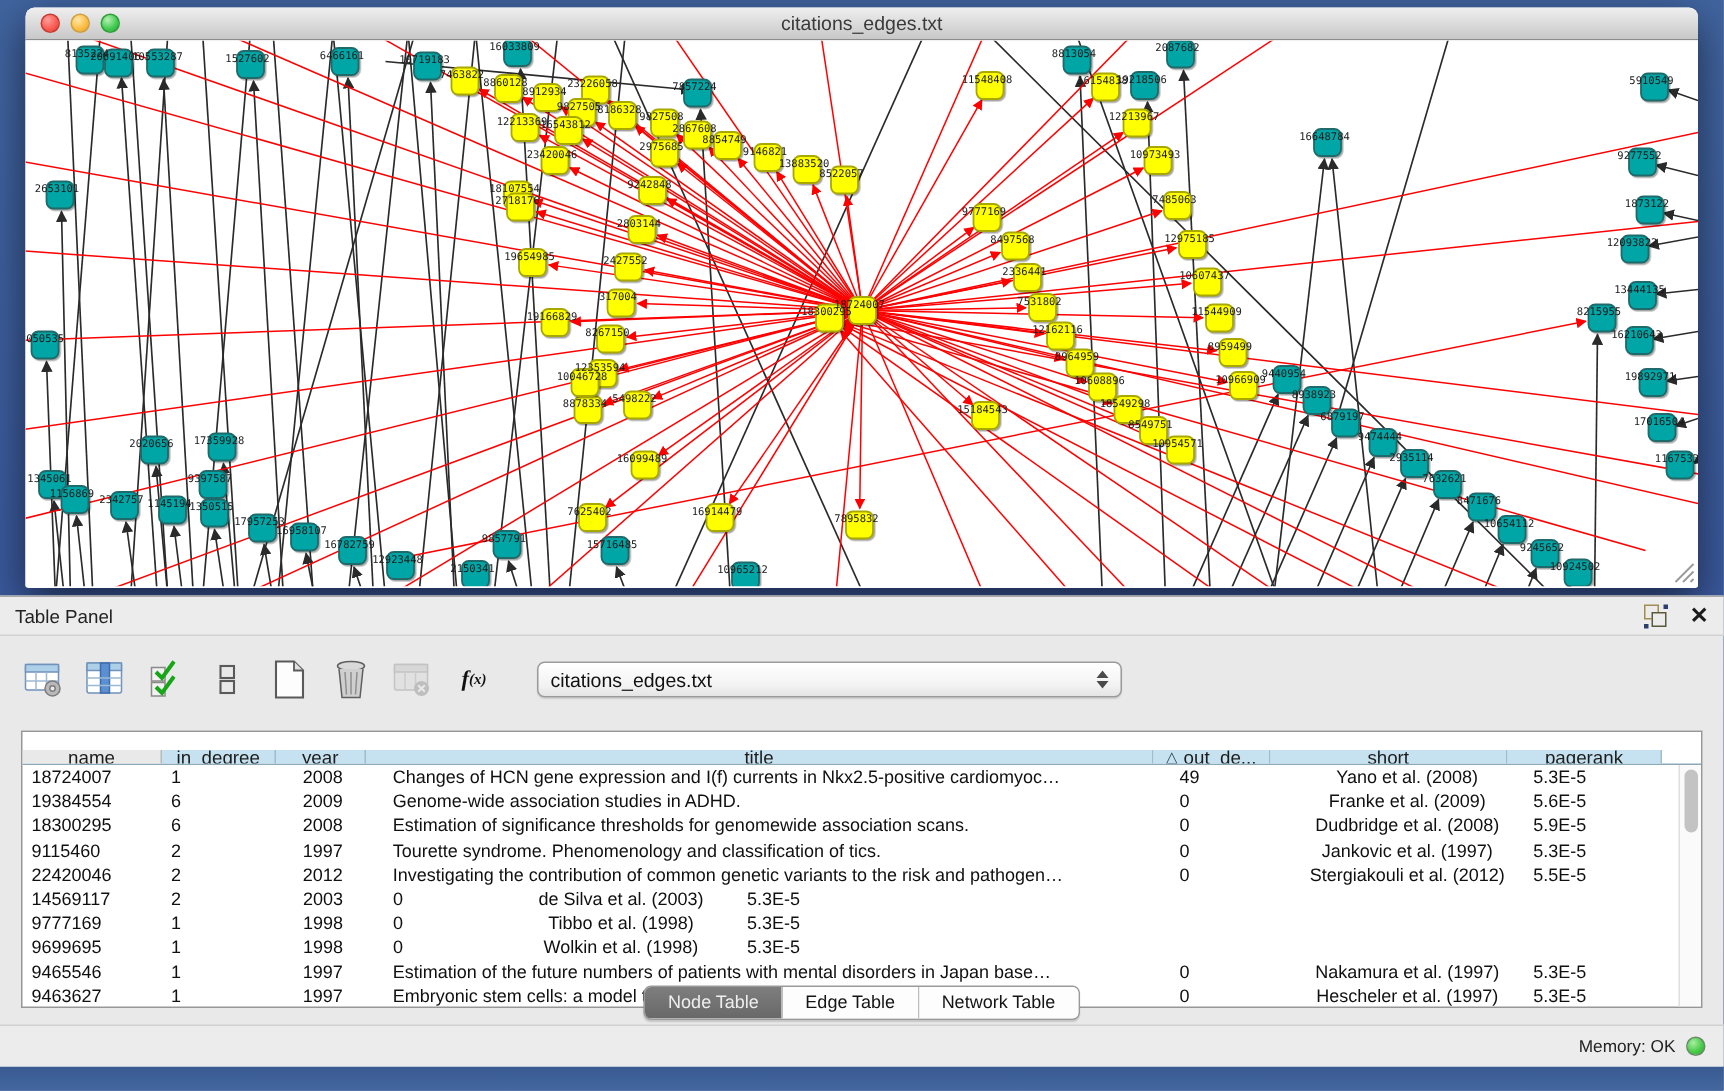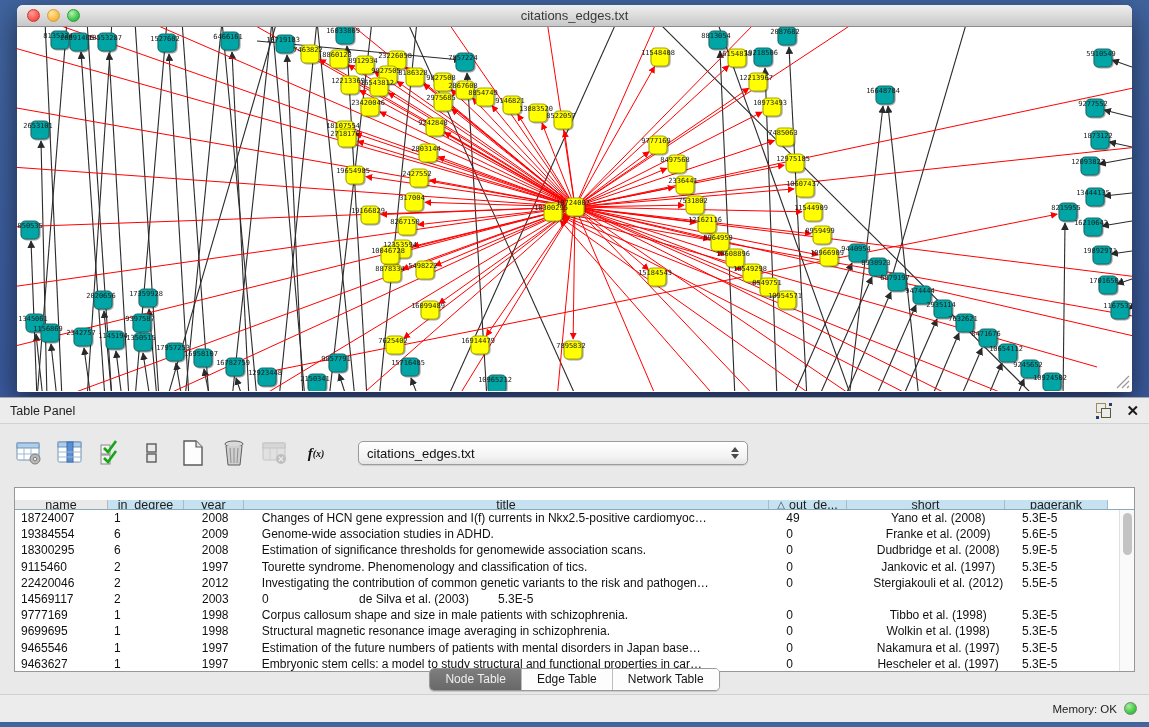--- a/index.html
+++ b/index.html
@@ -20,21 +20,21 @@
   .light { width:13px; height:13px; border-radius:50%; }
   .light.red   { background:radial-gradient(circle at 35% 30%,#ff9d99,#f95950 60%,#d93b33); border:1px solid #ca3a32;}
   .light.yellow{ background:radial-gradient(circle at 35% 30%,#ffe6a8,#fcbb41 60%,#df9c2f); border:1px solid #cfa03c;}
   .light.green { background:radial-gradient(circle at 35% 30%,#b6f0b2,#3fc94e 60%,#2aa337); border:1px solid #2d9e3a;}
   .network-view { position:relative; width:1115px; height:364px; background:#ffffff; overflow:hidden; }
   .network-view svg { position:absolute; left:0; top:0; }
   .gnode { filter:drop-shadow(1.5px 1.5px 0.5px rgba(0,0,0,.35)); }
   .nlabel { font-family:"DejaVu Sans Mono", monospace; font-size:7px; fill:#1a1a1a; }
 
   
-  .bottom-panel { position:absolute; left:0; top:397px; width:1149px; bottom:5px;
+  .bottom-panel { position:absolute; left:0; top:397px; width:1149px; bottom:16px;
     background:#e9e9e9; border-top:1px solid #a8a8a8; }
   .panel-titlebar { height:26px; background:#ececec; border-bottom:1px solid #d2d2d2;
     display:flex; align-items:center; padding:0 10px; font-size:12.5px; color:#222; }
   .panel-titlebar .spacer { flex:1; }
   .float-ic { position:relative; width:16px; height:16px; margin-right:14px; cursor:default; }
   .float-ic .back { position:absolute; left:0; top:0; width:10px; height:10px; border:1.5px solid #a08c50; }
   .float-ic .front{ position:absolute; left:5px; top:5px; width:10px; height:10px; border:1.5px solid #5a5a3a; background:#ececec;}
   .float-ic .dot { position:absolute; width:3px; height:3px; background:#2c3e6b; }
   .close-ic { font-size:15px; font-weight:bold; color:#1a1a1a; line-height:16px; }
 
@@ -646,30 +646,28 @@
             <div class="td" style="width: 88px;">2</div>
             <div class="td" style="width: 60px;">2003</div>
             <div class="td" style="width: 78px;">0</div>
             <div class="td center" style="width: 158px;">de Silva et al. (2003)</div>
             <div class="td" style="width: 103px;">5.3E-5</div>
           </div>
           <div class="tr">
             <div class="td" style="width: 93px;">9777169</div>
             <div class="td" style="width: 88px;">1</div>
             <div class="td" style="width: 60px;">1998</div>
-            <div class="td" style="width: 525px;">Corpus callosum shape and size in male patients with schizophrenia.</div>
             <div class="td" style="width: 78px;">0</div>
             <div class="td center" style="width: 158px;">Tibbo et al. (1998)</div>
             <div class="td" style="width: 103px;">5.3E-5</div>
           </div>
           <div class="tr">
             <div class="td" style="width: 93px;">9699695</div>
             <div class="td" style="width: 88px;">1</div>
             <div class="td" style="width: 60px;">1998</div>
-            <div class="td" style="width: 525px;">Structural magnetic resonance image averaging in schizophrenia.</div>
             <div class="td" style="width: 78px;">0</div>
             <div class="td center" style="width: 158px;">Wolkin et al. (1998)</div>
             <div class="td" style="width: 103px;">5.3E-5</div>
           </div>
           <div class="tr">
             <div class="td" style="width: 93px;">9465546</div>
             <div class="td" style="width: 88px;">1</div>
             <div class="td" style="width: 60px;">1997</div>
             <div class="td" style="width: 525px;">Estimation of the future numbers of patients with mental disorders in Japan base…</div>
             <div class="td" style="width: 78px;">0</div>

